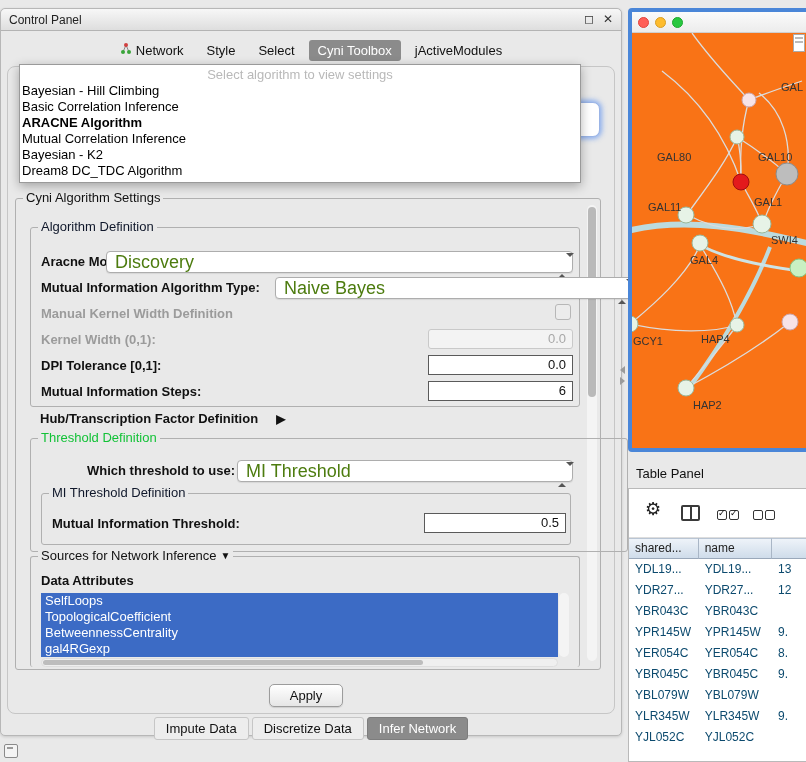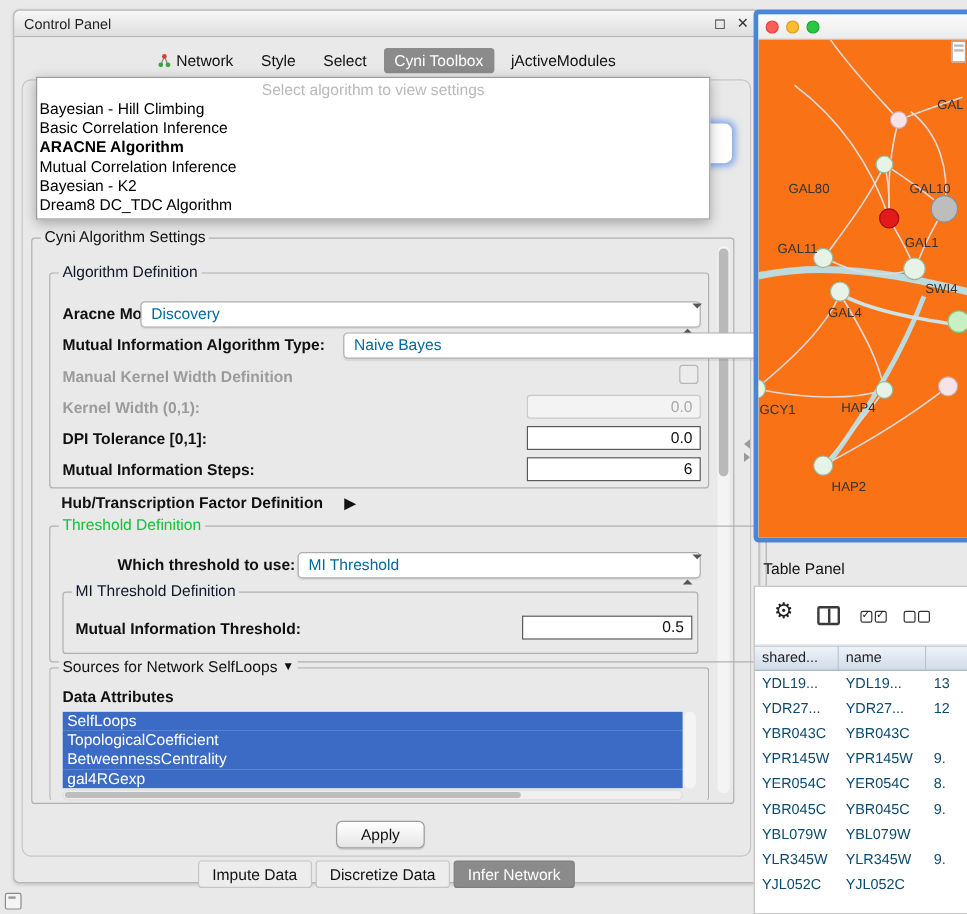--- a/index.html
+++ b/index.html
@@ -7,21 +7,21 @@
   .abs{position:absolute;}
 
   
   .win{position:absolute;background:#e9e9e9;border:1px solid #b7b7b7;border-radius:5px;box-shadow:0 1px 3px rgba(0,0,0,.15);}
   .titlebar{height:21px;background:linear-gradient(#f7f7f7,#dedede);border-bottom:1px solid #b3b3b3;display:flex;align-items:center;padding:0 8px;border-radius:5px 5px 0 0;}
   .titlebar .t{font-size:12px;color:#222;flex:1;}
   .wbtn{font-size:12px;color:#333;margin-left:9px;line-height:21px;}
 
   
   .tabbar{position:absolute;top:31px;left:0;right:0;display:flex;justify-content:center;gap:5px;}
-  .tab{font-size:13px;color:#111;padding:3px 9px;border-radius:3px;display:flex;align-items:center;gap:4px;white-space:nowrap;}
+  .tab{font-size:13px;color:#111;padding:3px 9px;border-radius:3px;display:flex;align-items:flex-start;gap:4px;white-space:nowrap;}
   .tab.sel{background:#8b8b8b;color:#fff;}
 
   .outline{position:absolute;left:6px;top:57px;width:606px;height:646px;border:1px solid #c6c6c6;border-radius:8px;}
 
   
   .dropdown{position:absolute;left:18px;top:55px;width:560px;background:#fff;border:1px solid #9a9a9a;box-shadow:0 3px 10px rgba(0,0,0,.3);z-index:60;padding:1px 0 3px 0;}
   .dd-ph{font-size:13px;color:#b9b9b9;text-align:center;height:17px;line-height:17px;}
   .dd-item{font-size:13px;color:#000;height:16px;line-height:16px;padding-left:2px;white-space:nowrap;}
   .dd-item.sel{font-weight:bold;}
   .frag{position:absolute;left:560px;top:93px;width:37px;height:33px;background:#fff;border:1px solid #9ab4e6;border-radius:7px;box-shadow:0 0 5px 2px rgba(100,150,240,.7);z-index:5;}
@@ -30,21 +30,21 @@
   .fs{position:absolute;border:1px solid #b0b0b0;border-radius:3px;}
   .fs>.lg{position:absolute;top:-9px;left:7px;background:#e9e9e9;padding:0 3px;font-size:13px;color:#111;white-space:nowrap;display:flex;gap:4px;align-items:center;}
   .lg .blue{color:#0f172a;}
   .lg .green{color:#12c237;}
   .caret{font-size:10px;color:#111;}
 
   .lbl{position:absolute;font-size:13px;font-weight:bold;color:#111;white-space:nowrap;}
   .lbl.dis{color:#9b9b9b;}
 
   .combo{position:absolute;height:22px;background:#fff;border:1px solid #adadad;border-radius:4px;box-sizing:border-box;box-shadow:0 1px 1px rgba(0,0,0,.08);}
-  .combo .ctext{position:absolute;left:8px;top:0;line-height:20px;font-size:13px;color:#0369a1;}
+  .combo .ctext{position:absolute;left:8px;top:0;line-height:20px;font-size:18px;color:#4d7c0f;}
   .combo .arr{position:absolute;right:6px;top:5px;width:8px;}
   .tri-u{width:0;height:0;border-left:4px solid transparent;border-right:4px solid transparent;border-bottom:4px solid #555;margin-bottom:2px;}
   .tri-d{width:0;height:0;border-left:4px solid transparent;border-right:4px solid transparent;border-top:4px solid #555;}
 
   .tfield{position:absolute;height:20px;background:#fff;border:1px solid #5a5a5a;font-size:13px;color:#111;line-height:18px;text-align:right;padding-right:6px;box-sizing:border-box;}
   .tfield.dis{border-color:#c9c9c9;background:#f3f3f3;color:#a8a8a8;border-radius:3px;}
   .chk{position:absolute;width:14px;height:14px;background:#ececec;border:1px solid #b7b7b7;border-radius:3px;}
 
   .vscroll{position:absolute;width:10px;background:#f4f4f4;border-radius:5px;}
   .vscroll .thumb{position:absolute;left:1px;width:8px;background:#b9b9b9;border-radius:4px;}
@@ -92,21 +92,21 @@
   .tp-cell{height:21px;font-size:12px;line-height:21px;padding-left:6px;color:#0c4a6e;white-space:nowrap;overflow:hidden;box-sizing:border-box;}
 
   .miniicon{position:absolute;left:4px;top:744px;width:12px;height:12px;border:1px solid #8a8a8a;background:#f4f4f4;border-radius:2px;}
   .miniicon:after{content:"";position:absolute;left:2px;top:2px;width:6px;height:2px;background:#9a9a9a;}
 </style>
 </head>
 <body>
 
 <div id="root">
 
-  <div class="win" style="left:0;top:8px;width:620px;height:726px;margin-left:11px;">
+  <div class="win" style="left:0;top:8px;width:620px;height:726px;">
     <div class="titlebar">
       <span class="t">Control Panel</span>
       <span class="wbtn">◻</span>
       <span class="wbtn">✕</span>
     </div>
 
     <div class="tabbar">
       <div class="tab">
         <svg width="12" height="12" viewBox="0 0 12 12">
             <line x1="3" y1="9" x2="6" y2="2" stroke="#888" stroke-width="1"></line>
@@ -204,21 +204,21 @@
           <div class="lg">
               <span class="blue">MI Threshold Definition</span>
             </div>
           <div class="lbl" style="left:10px;top:22px;">Mutual Information Threshold:</div>
           <div class="tfield" style="left:382px;top:19px;width:142px;">0.5</div>
         </div>
       </div>
 
       <div class="fs" style="left:14px;top:357px;width:548px;height:110px;border-bottom:none;">
         <div class="lg">
-          <span>Sources for Network SelfLoops</span>
+          <span>Sources for Network Inference</span>
           <span class="caret">▼</span>
         </div>
         <div class="lbl" style="left:10px;top:16px;">Data Attributes</div>
 
         <div class="attr-list" style="left:10px;top:36px;width:517px;height:64px;">
           <div class="attr-item">SelfLoops</div>
           <div class="attr-item">TopologicalCoefficient</div>
           <div class="attr-item">BetweennessCentrality</div>
           <div class="attr-item">gal4RGexp</div>
         </div>

